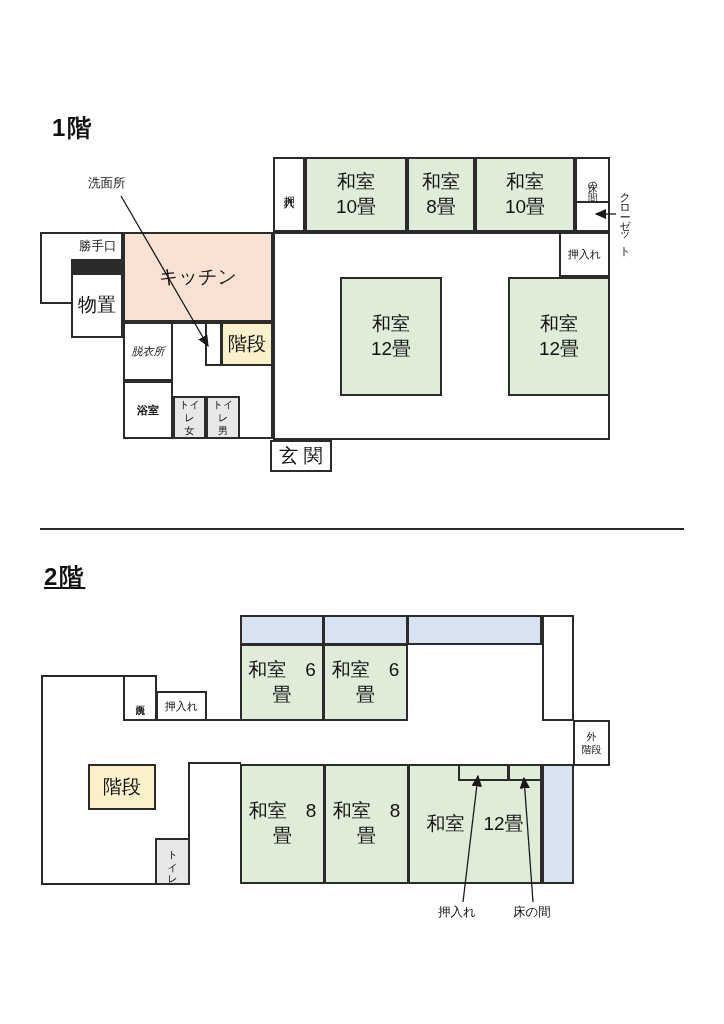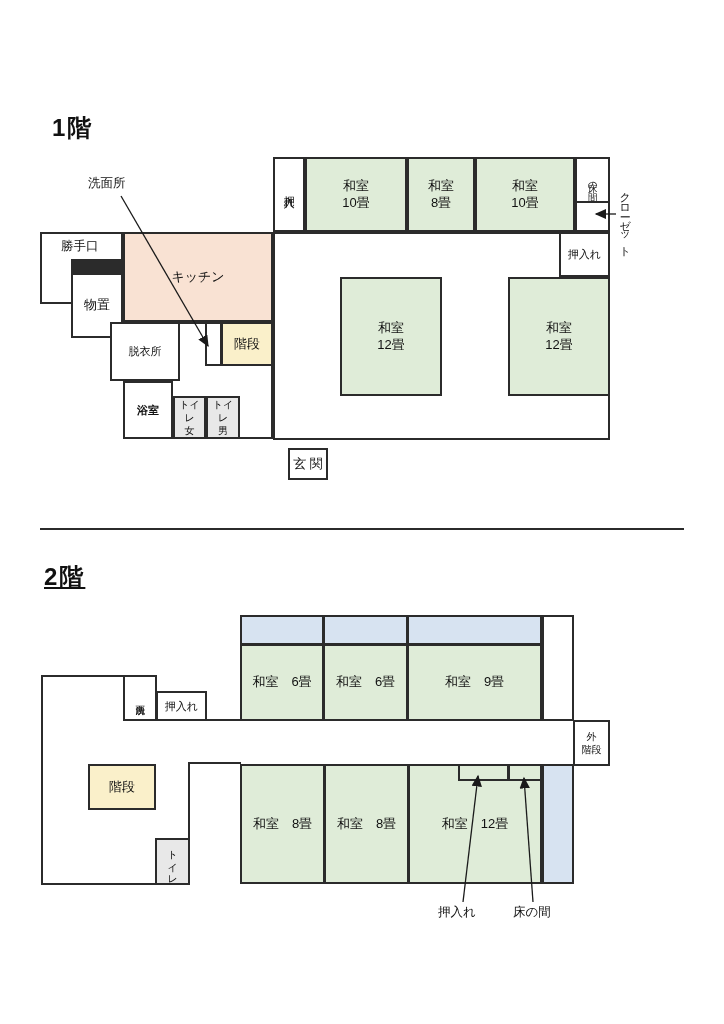--- a/index.html
+++ b/index.html
@@ -4,21 +4,21 @@
 <style>
   html,body{margin:0;padding:0;background:#fff;}
   #canvas{
     position:relative;width:724px;height:1024px;background:#ffffff;
     font-family:"Liberation Sans","DejaVu Sans",sans-serif;color:#111;
     overflow:hidden;
   }
   .box{
     position:absolute;box-sizing:border-box;border:2px solid #2b2b2b;background:#fff;
     display:flex;align-items:center;justify-content:center;text-align:center;
-    font-size:13px;line-height:1.3;white-space:pre-line;
+    font-size:19px;line-height:1.3;white-space:pre-line;
   }
   .green{background:#dfecd8;}
   .peach{background:#f9e2d3;}
   .yellow{background:#faf0ca;}
   .blue{background:#d7e3f1;}
   .gray{background:#e8e8e8;}
   .noborder{border:none;}
   .vert{writing-mode:vertical-rl;letter-spacing:1px;}
   .lbl{
     position:absolute;font-size:12.5px;line-height:1.2;white-space:pre-line;text-align:left;
@@ -50,48 +50,47 @@
   <div class="box" style="left:575px;top:201px;width:35px;height:31px;"></div>
 
   <div class="lbl vert f11" style="left:618px;top:184px;height:92px;">クローゼット</div>
 
   <div class="box" style="left:273px;top:232px;width:337px;height:208px;"></div>
   <div class="box f11" style="left:559px;top:232px;width:51px;height:45px;">押入れ</div>
   <div class="box green" style="left:340px;top:277px;width:102px;height:119px;">和室
 12畳</div>
   <div class="box green" style="left:508px;top:277px;width:102px;height:119px;">和室
 12畳</div>
-  <div class="box" style="left:288px;top:440px;width:40px;height:32px;margin-top:8px;">玄 関</div>
+  <div class="box" style="left:270px;top:440px;width:62px;height:32px;">玄 関</div>
 
   <div class="box" style="left:40px;top:232px;width:83px;height:72px;"></div>
-  <div class="lbl" style="left:61px;top:239px;width:56px;">勝手口</div>
+  <div class="lbl" style="left:79px;top:239px;width:56px;">勝手口</div>
   <div class="wall" style="left:71px;top:259px;width:52px;height:14px;"></div>
   <div class="box peach" style="left:123px;top:232px;width:150px;height:90px;">キッチン</div>
   <div class="box" style="left:71px;top:273px;width:52px;height:65px;">物置</div>
 
   <div class="box" style="left:123px;top:322px;width:150px;height:117px;"></div>
-  <div class="box f11" style="left:110px;top:322px;width:70px;height:59px;">脱衣所</div>
+  <div class="box f11" style="left:123px;top:322px;width:50px;height:59px;font-style:italic;">脱衣所</div>
   <div class="box f11" style="left:123px;top:381px;width:50px;height:58px;font-weight:bold;">浴室</div>
   <div class="box" style="left:205px;top:322px;width:17px;height:44px;"></div>
   <div class="box yellow" style="left:221px;top:322px;width:52px;height:44px;">階段</div>
   <div class="box gray f10" style="left:173px;top:396px;width:33px;height:43px;">トイレ
 女</div>
   <div class="box gray f10" style="left:206px;top:396px;width:34px;height:43px;">トイレ
 男</div>
 
   <div class="wall" style="left:40px;top:528px;width:644px;height:2px;"></div>
 
   <div class="title" style="left:44px;top:561px;text-decoration:underline;">2階</div>
 
   <div class="box blue" style="left:240px;top:615px;width:84px;height:30px;"></div>
   <div class="box blue" style="left:323px;top:615px;width:85px;height:30px;"></div>
   <div class="box blue" style="left:407px;top:615px;width:135px;height:30px;"></div>
   <div class="box green" style="left:240px;top:644px;width:84px;height:77px;">和室　6畳</div>
   <div class="box green" style="left:323px;top:644px;width:85px;height:77px;">和室　6畳</div>
-  <div class="box green" style="left:407px;top:644px;width:135px;height:77px;">和室　9畳</div>
   <div class="box" style="left:542px;top:615px;width:32px;height:106px;"></div>
   <div class="box f10" style="left:573px;top:720px;width:37px;height:46px;">外
 階段</div>
 
   <div class="box green" style="left:240px;top:764px;width:85px;height:120px;">和室　8畳</div>
   <div class="box green" style="left:324px;top:764px;width:85px;height:120px;">和室　8畳</div>
   <div class="box green" style="left:408px;top:764px;width:134px;height:120px;">和室　12畳</div>
   <div class="box green" style="left:458px;top:764px;width:51px;height:17px;"></div>
   <div class="box green" style="left:508px;top:764px;width:34px;height:17px;"></div>
   <div class="box blue noborder" style="left:542px;top:764px;width:32px;height:120px;border:2px solid #2b2b2b;"></div>

